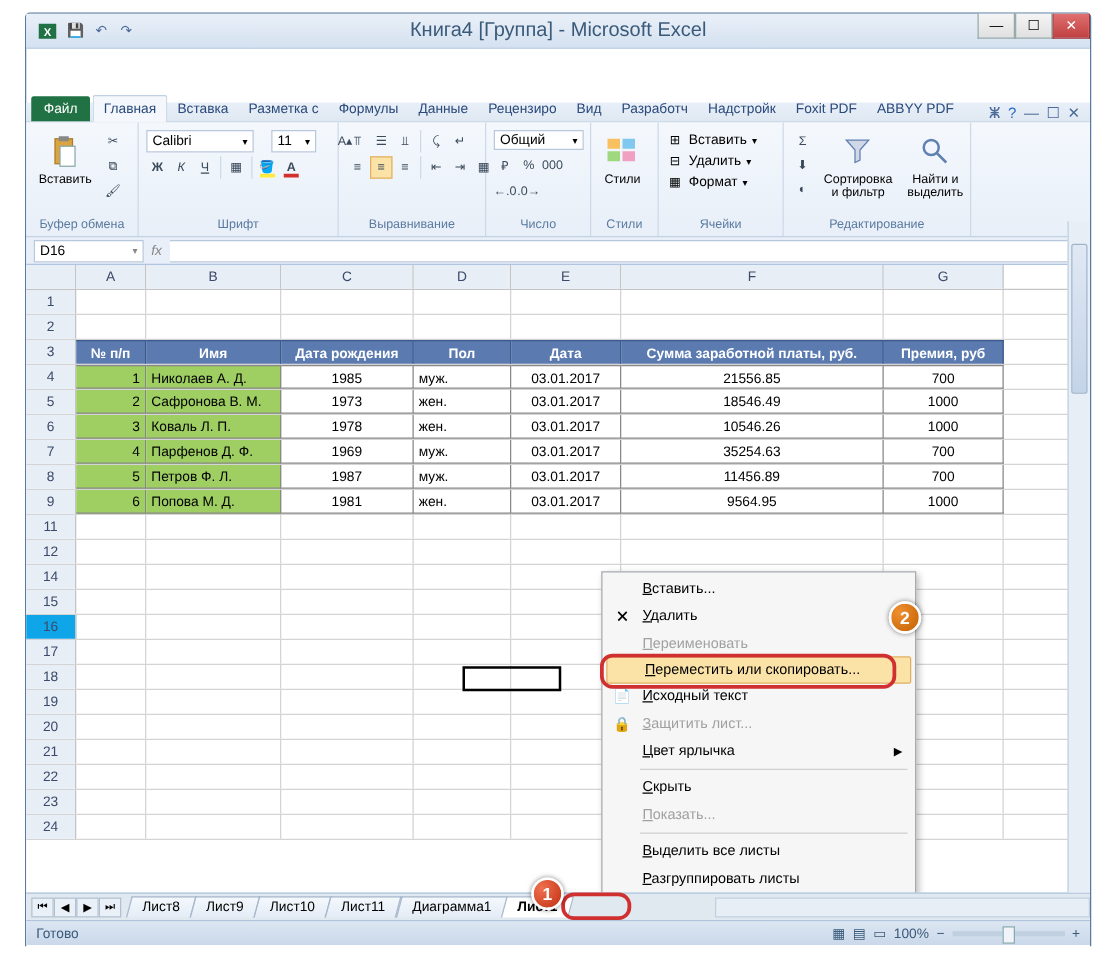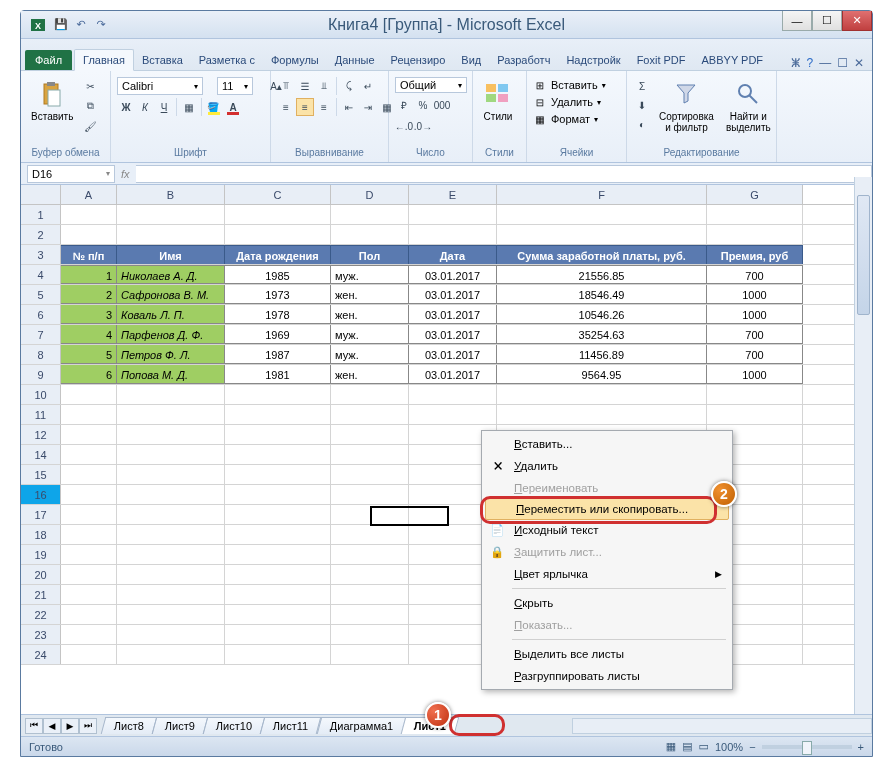--- a/index.html
+++ b/index.html
@@ -9,21 +9,21 @@
 
 .titlebar { height: 28px; background: linear-gradient(#eaf0f8,#d4e1f0); display: flex; align-items: center; border-bottom: 1px solid #b0c4de; position: relative; }
 .titlebar .excel-icon { width: 18px; height: 18px; margin-left: 8px; display:flex;align-items:center;justify-content:center; }
 .titlebar .qatbar { display:flex; gap:4px; margin-left:6px;}
 .titlebar .qatbar span { width:16px; height:16px; display:inline-flex; align-items:center; justify-content:center; font-size:11px; color:#4a6a9a;}
 .titlebar .title { position: absolute; left: 50%; transform: translateX(-50%); font-size: 16px; color: #3a5a7a; }
 .winbtns { position: absolute; right: 0; top: 0; display: flex; }
 .winbtn { width: 30px; height: 20px; border: 1px solid #9aa; border-top:none; background: linear-gradient(#f5f5f5,#e0e0e0); display:flex; align-items:center; justify-content:center; font-size:11px; }
 .winbtn.close { background: linear-gradient(#e07070,#c04040); color:#fff; border-color:#a03030;}
 
-.ribbon-tabs { height: 32px; background: linear-gradient(#e8eff8,#dfe8f2); display: flex; align-items: flex-end; padding-left: 4px; font-size: 11px; border-bottom:1px solid #c0d0e0;}
+.ribbon-tabs { height: 16px; background: linear-gradient(#e8eff8,#dfe8f2); display: flex; align-items: flex-end; padding-left: 4px; font-size: 11px; border-bottom:1px solid #c0d0e0;margin-top:43px;}
 .ribbon-tabs .file-tab { background: #207245; color: #fff; padding: 4px 10px; border-radius: 2px 2px 0 0; margin-right: 2px; }
 .ribbon-tabs .tab { padding: 4px 8px; color: #2a4a7a; cursor: default; }
 .ribbon-tabs .tab.active { background: #f4f8fd; border: 1px solid #c0d0e0; border-bottom: 1px solid #f4f8fd; margin-bottom:-1px; border-radius:2px 2px 0 0;}
 .ribbon-tabs .rhs { margin-left:auto; display:flex; gap:6px; padding-right:8px; color:#4a6a9a;}
 .ribbon-tabs .rhs span{font-size:12px;}
 
 .ribbon { height: 92px; background: linear-gradient(#f4f8fd,#e8eff8); border-bottom: 1px solid #b0c4de; display: flex; font-size: 11px; }
 .ribbon-group { border-right: 1px solid #cdd9e8; padding: 2px 6px; display: flex; flex-direction: column; }
 .ribbon-group .body { flex: 1; display: flex; align-items: flex-start; gap: 4px; padding-top:4px;}
 .ribbon-group .label { text-align: center; font-size: 10px; color: #5a7aa0; padding: 2px 0; }
@@ -53,21 +53,21 @@
 .gridrows{}
 .row{display:flex;height:20px;border-bottom:1px solid #d4d4d4;}
 .rh{width:40px;background:#e8eef6;border-right:1px solid #c4c4c4;text-align:center;font-size:11px;line-height:20px;color:#3a4a6a;}
 .rh.sel{background:#0ea5e9;}
 .cell{border-right:1px solid #d4d4d4;font-size:11px;padding:0 4px;line-height:20px;overflow:hidden;white-space:nowrap;}
 .cell.A{width:56px;text-align:right;} .cell.B{width:108px;} .cell.C{width:106px;text-align:center;} .cell.D{width:78px;} .cell.E{width:88px;text-align:center;} .cell.F{width:210px;text-align:center;} .cell.G{width:96px;text-align:center;}
 
 .hdr .cell{background:#5a7ab0;color:#fff;font-weight:bold;text-align:center;border-right:1px solid #3a5a8a;border-top:1px solid #3a5a8a;}
 .datarow .cell{border-right:1px solid #888;border-bottom:1px solid #888;}
 .datarow .cell.A{background:#9fce63;}
-.datarow .cell.B{background:#9fce63;text-align:left;font-style:italic;}
+.datarow .cell.B{background:#9fce63;text-align:left;}
 .row.first-data .cell{border-top:1px solid #888;}
 
 .cursor-cell{position:absolute;border:2px solid #000;pointer-events:none;}
 
 .ctx-menu{position:absolute;left:460px;top:415px;width:252px;background:#f6f6f6;border:1px solid #a5aab0;box-shadow:2px 2px 6px rgba(0,0,0,0.3);font-size:11.5px;padding:2px;}
 .ctx-item{display:flex;align-items:center;height:22px;padding:0 8px 0 30px;position:relative;}
 .ctx-item.disabled{color:#a0a0a0;}
 .ctx-item .mic{position:absolute;left:6px;width:16px;height:16px;display:flex;align-items:center;justify-content:center;}
 .ctx-item.hl{background:#fbe3a8;border:1px solid #e0b060;border-radius:2px;margin:-1px 1px;}
 .ctx-sep{height:1px;background:#d0d0d0;margin:3px 4px 3px 28px;}
@@ -430,30 +430,20 @@
           <div class="rh">9</div>
           <div class="cell A">6</div>
           <div class="cell B">Попова М. Д.</div>
           <div class="cell C">1981</div>
           <div class="cell D">жен.</div>
           <div class="cell E">03.01.2017</div>
           <div class="cell F">9564.95</div>
           <div class="cell G">1000</div>
         </div>
         <div class="row">
-          <div class="rh">10</div>
-          <div class="cell A"></div>
-          <div class="cell B"></div>
-          <div class="cell C"></div>
-          <div class="cell D"></div>
-          <div class="cell E"></div>
-          <div class="cell F"></div>
-          <div class="cell G"></div>
-        </div>
-        <div class="row">
           <div class="rh">11</div>
           <div class="cell A"></div>
           <div class="cell B"></div>
           <div class="cell C"></div>
           <div class="cell D"></div>
           <div class="cell E"></div>
           <div class="cell F"></div>
           <div class="cell G"></div>
         </div>
         <div class="row">

